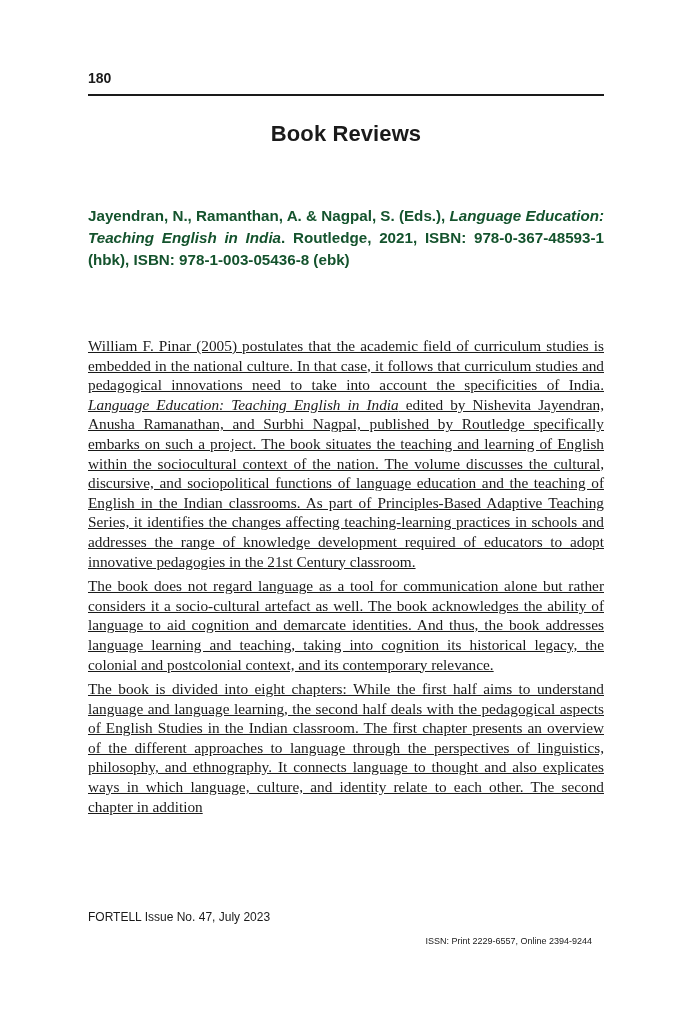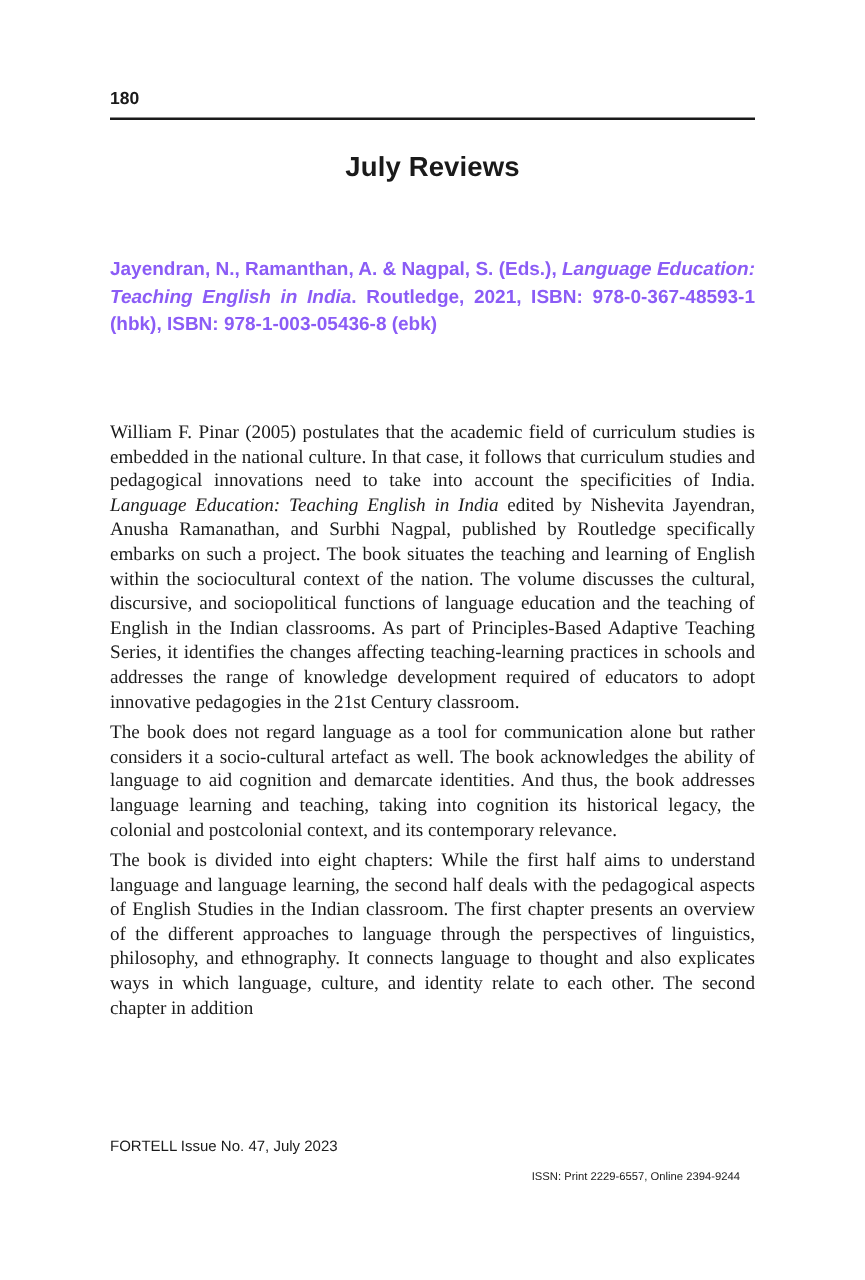--- a/index.html
+++ b/index.html
@@ -52,21 +52,21 @@
     .citation {
       position: absolute;
       left: 88px;
       top: 205px;
       width: 516px;
       font-family: "Liberation Sans", sans-serif;
       font-weight: bold;
       font-size: 15.2px;
       line-height: 22px;
       text-align: justify;
-      color: #8b5cf6;
+      color: #14532d;
     }
     .citation i { font-style: italic; }
     .reviewer {
       position: absolute;
       left: 88px;
       top: 276px;
       width: 516px;
       font-family: "Liberation Sans", sans-serif;
       font-style: italic;
       font-size: 15.2px;
@@ -78,20 +78,21 @@
       top: 336px;
       width: 516px;
       font-family: "Liberation Serif", serif;
       font-size: 15.3px;
       line-height: 19.6px;
       text-align: justify;
       color: #1a1a1a;
     }
     .body-text p {
       margin: 0 0 5px 0;
+      text-decoration: underline;
     }
     .body-text i { font-style: italic; }
     .footer-left {
       position: absolute;
       left: 88px;
       top: 910px;
       font-family: "Liberation Sans", sans-serif;
       font-size: 12px;
       color: #1a1a1a;
     }
@@ -105,21 +106,21 @@
     }
   </style>
 </head>
 <body>
 
 <div class="page">
 
   <div class="page-number">180</div>
   <div class="header-rule"></div>
 
-  <h1 class="section-title" style="margin:0;">July Reviews</h1>
+  <h1 class="section-title" style="margin:0;">Book Reviews</h1>
 
   <div class="citation">
     <span>Jayendran, N., Ramanthan, A. &amp; Nagpal, S. (Eds.), </span><i>Language Education: Teaching English in India</i><span>. Routledge, 2021, ISBN: 978-0-367-48593-1 (hbk), ISBN: 978-1-003-05436-8 (ebk)</span>
   </div>
 
 
   <div class="body-text">
     <p>
       <span>William F. Pinar (2005) postulates that the academic field of curriculum studies is embedded in the national culture. In that case, it follows that curriculum studies and pedagogical innovations need to take into account the specificities of India. </span><i>Language Education: Teaching English in India</i><span> edited by Nishevita Jayendran, Anusha Ramanathan, and Surbhi Nagpal, published by Routledge specifically embarks on such a project. The book situates the teaching and learning of English within the sociocultural context of the nation. The volume discusses the cultural, discursive, and sociopolitical functions of language education and the teaching of English in the Indian classrooms. As part of Principles-Based Adaptive Teaching Series, it identifies the changes affecting teaching-learning practices in schools and addresses the range of knowledge development required of educators to adopt innovative pedagogies in the 21st Century classroom.</span>
     </p>

